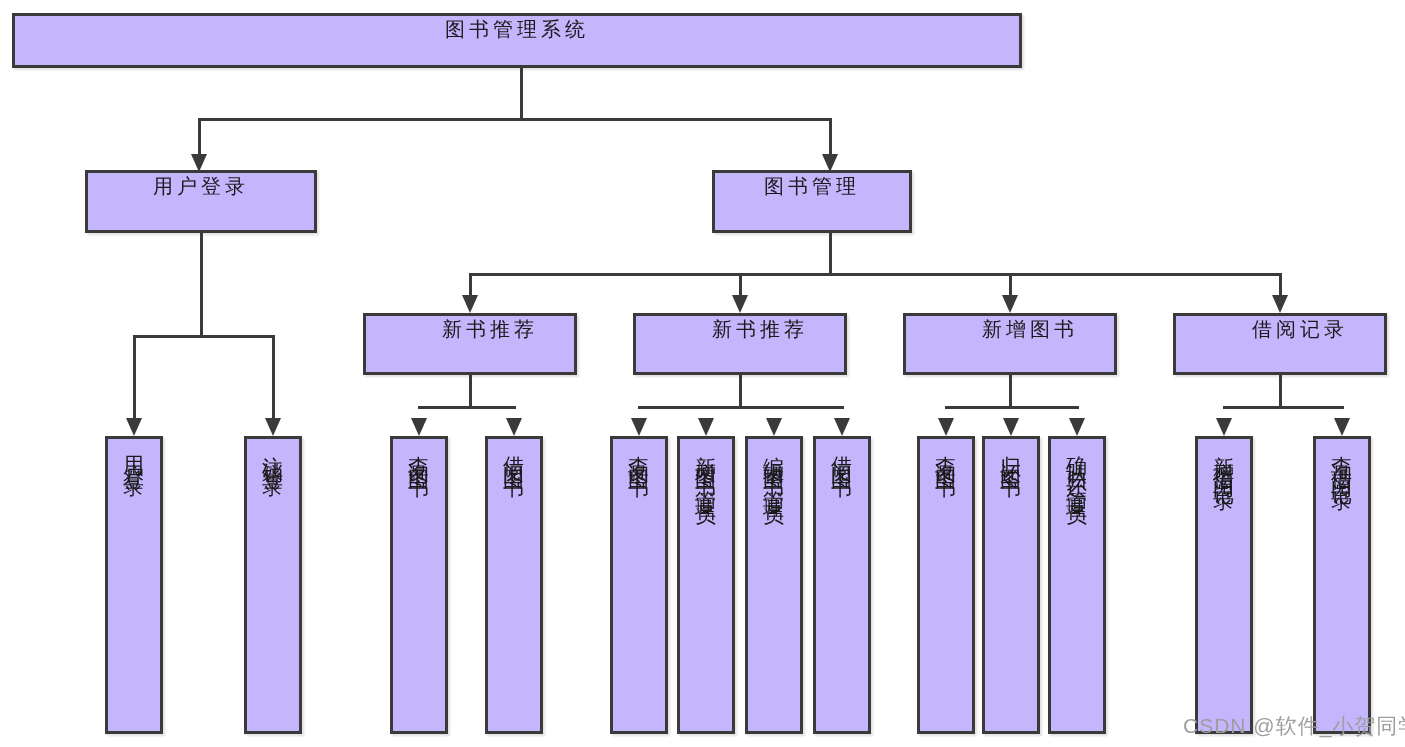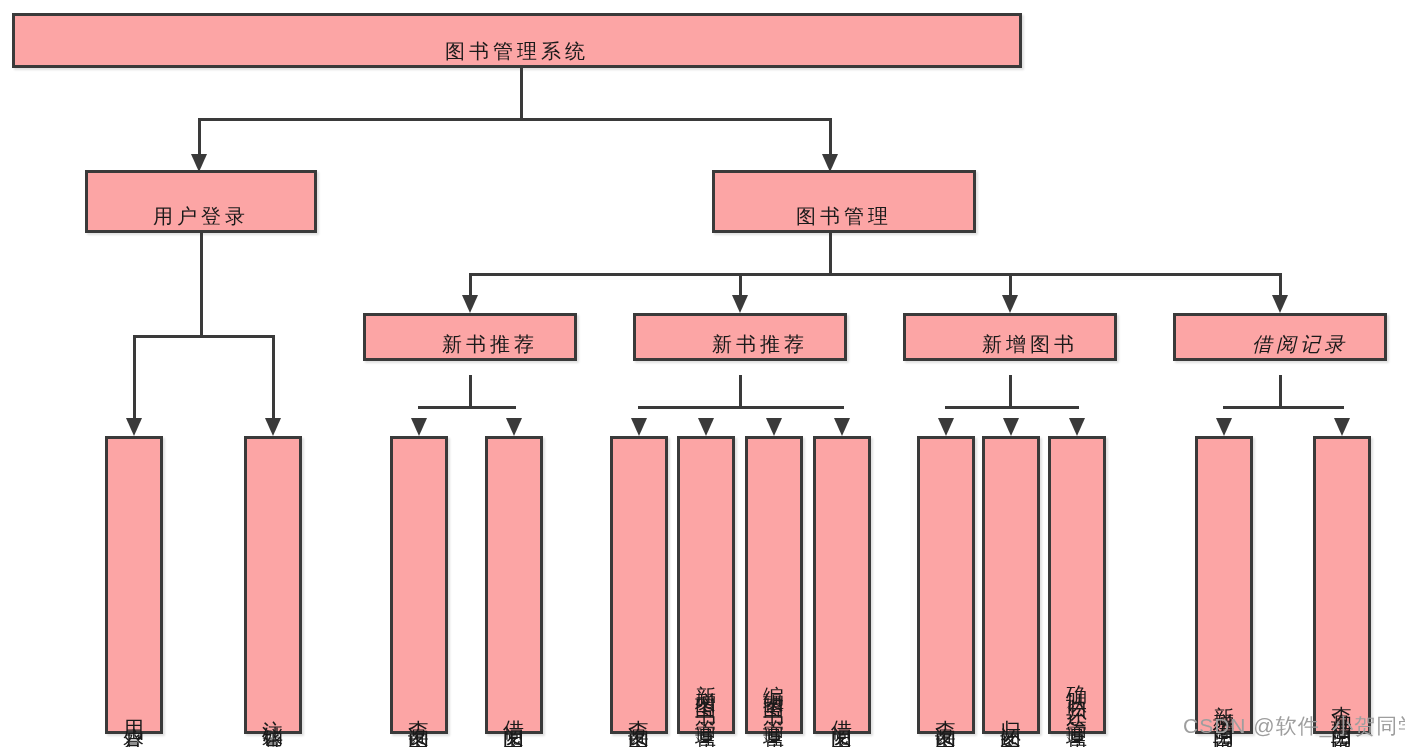--- a/index.html
+++ b/index.html
@@ -14,27 +14,27 @@
     width:1405px;height:747px;
     background:var(--bg);
     font-family:"Liberation Sans","DejaVu Sans",sans-serif;
     color:var(--text);
     overflow:hidden;
   }
   .box{
     position:absolute;
     box-sizing:border-box;
     border:3px solid var(--line);
-    background:#fca5a5;
-    display:flex;align-items:flex-end;justify-content:center;
+    background:#c4b5fd;
+    display:flex;align-items:flex-start;justify-content:center;
     box-shadow:2px 2px 2px rgba(0,0,0,0.12);
   }
   .root{left:12px;top:13px;width:1010px;height:55px;}
   .l2{top:170px;height:63px;}
-  .l3{top:313px;height:48px;width:214px;padding-left:40px;}
+  .l3{top:313px;height:62px;width:214px;padding-left:40px;}
   .leaf{top:436px;width:58px;height:298px;}
   .hlabel{font-size:20px;letter-spacing:4px;white-space:nowrap;}
   .vtext{
     writing-mode:vertical-rl;
     text-orientation:mixed;
     font-size:21px;
     letter-spacing:7px;
     line-height:1;
     max-height:288px;
   }
@@ -67,21 +67,21 @@
   <div class="line" style="left:520px;top:68px;width:3px;height:50px;"></div>
   <div class="line" style="left:198px;top:118px;width:634px;height:3px;"></div>
   <div class="line" style="left:198px;top:118px;width:3px;height:38px;"></div>
   <div class="line" style="left:829px;top:118px;width:3px;height:38px;"></div>
   <div class="arrow" style="left:191px;top:154px;"></div>
   <div class="arrow" style="left:822px;top:154px;"></div>
 
   <div class="box l2" style="left:85px;width:232px;">
     <span class="hlabel">用户登录</span>
   </div>
-  <div class="box l2" style="left:712px;width:264px;">
+  <div class="box l2" style="left:712px;width:200px;">
     <span class="hlabel">图书管理</span>
   </div>
 
   <div class="line" style="left:200px;top:233px;width:3px;height:104px;"></div>
   <div class="line" style="left:133px;top:335px;width:142px;height:3px;"></div>
   <div class="line" style="left:133px;top:335px;width:3px;height:85px;"></div>
   <div class="line" style="left:272px;top:335px;width:3px;height:85px;"></div>
   <div class="arrow" style="left:126px;top:418px;"></div>
   <div class="arrow" style="left:265px;top:418px;"></div>
 
@@ -98,21 +98,21 @@
 
   <div class="box l3" style="left:363px;">
     <span class="hlabel">新书推荐</span>
   </div>
   <div class="box l3" style="left:633px;">
     <span class="hlabel">新书推荐</span>
   </div>
   <div class="box l3" style="left:903px;">
     <span class="hlabel">新增图书</span>
   </div>
-  <div class="box l3" style="left:1173px;font-style:italic;">
+  <div class="box l3" style="left:1173px;">
     <span class="hlabel">借阅记录</span>
   </div>
 
   <div class="line" style="left:469px;top:375px;width:3px;height:33px;"></div>
   <div class="line" style="left:418px;top:406px;width:98px;height:3px;"></div>
   <div class="arrow" style="left:411px;top:418px;"></div>
   <div class="arrow" style="left:506px;top:418px;"></div>
 
   <div class="line" style="left:739px;top:375px;width:3px;height:33px;"></div>
   <div class="line" style="left:638px;top:406px;width:206px;height:3px;"></div>

